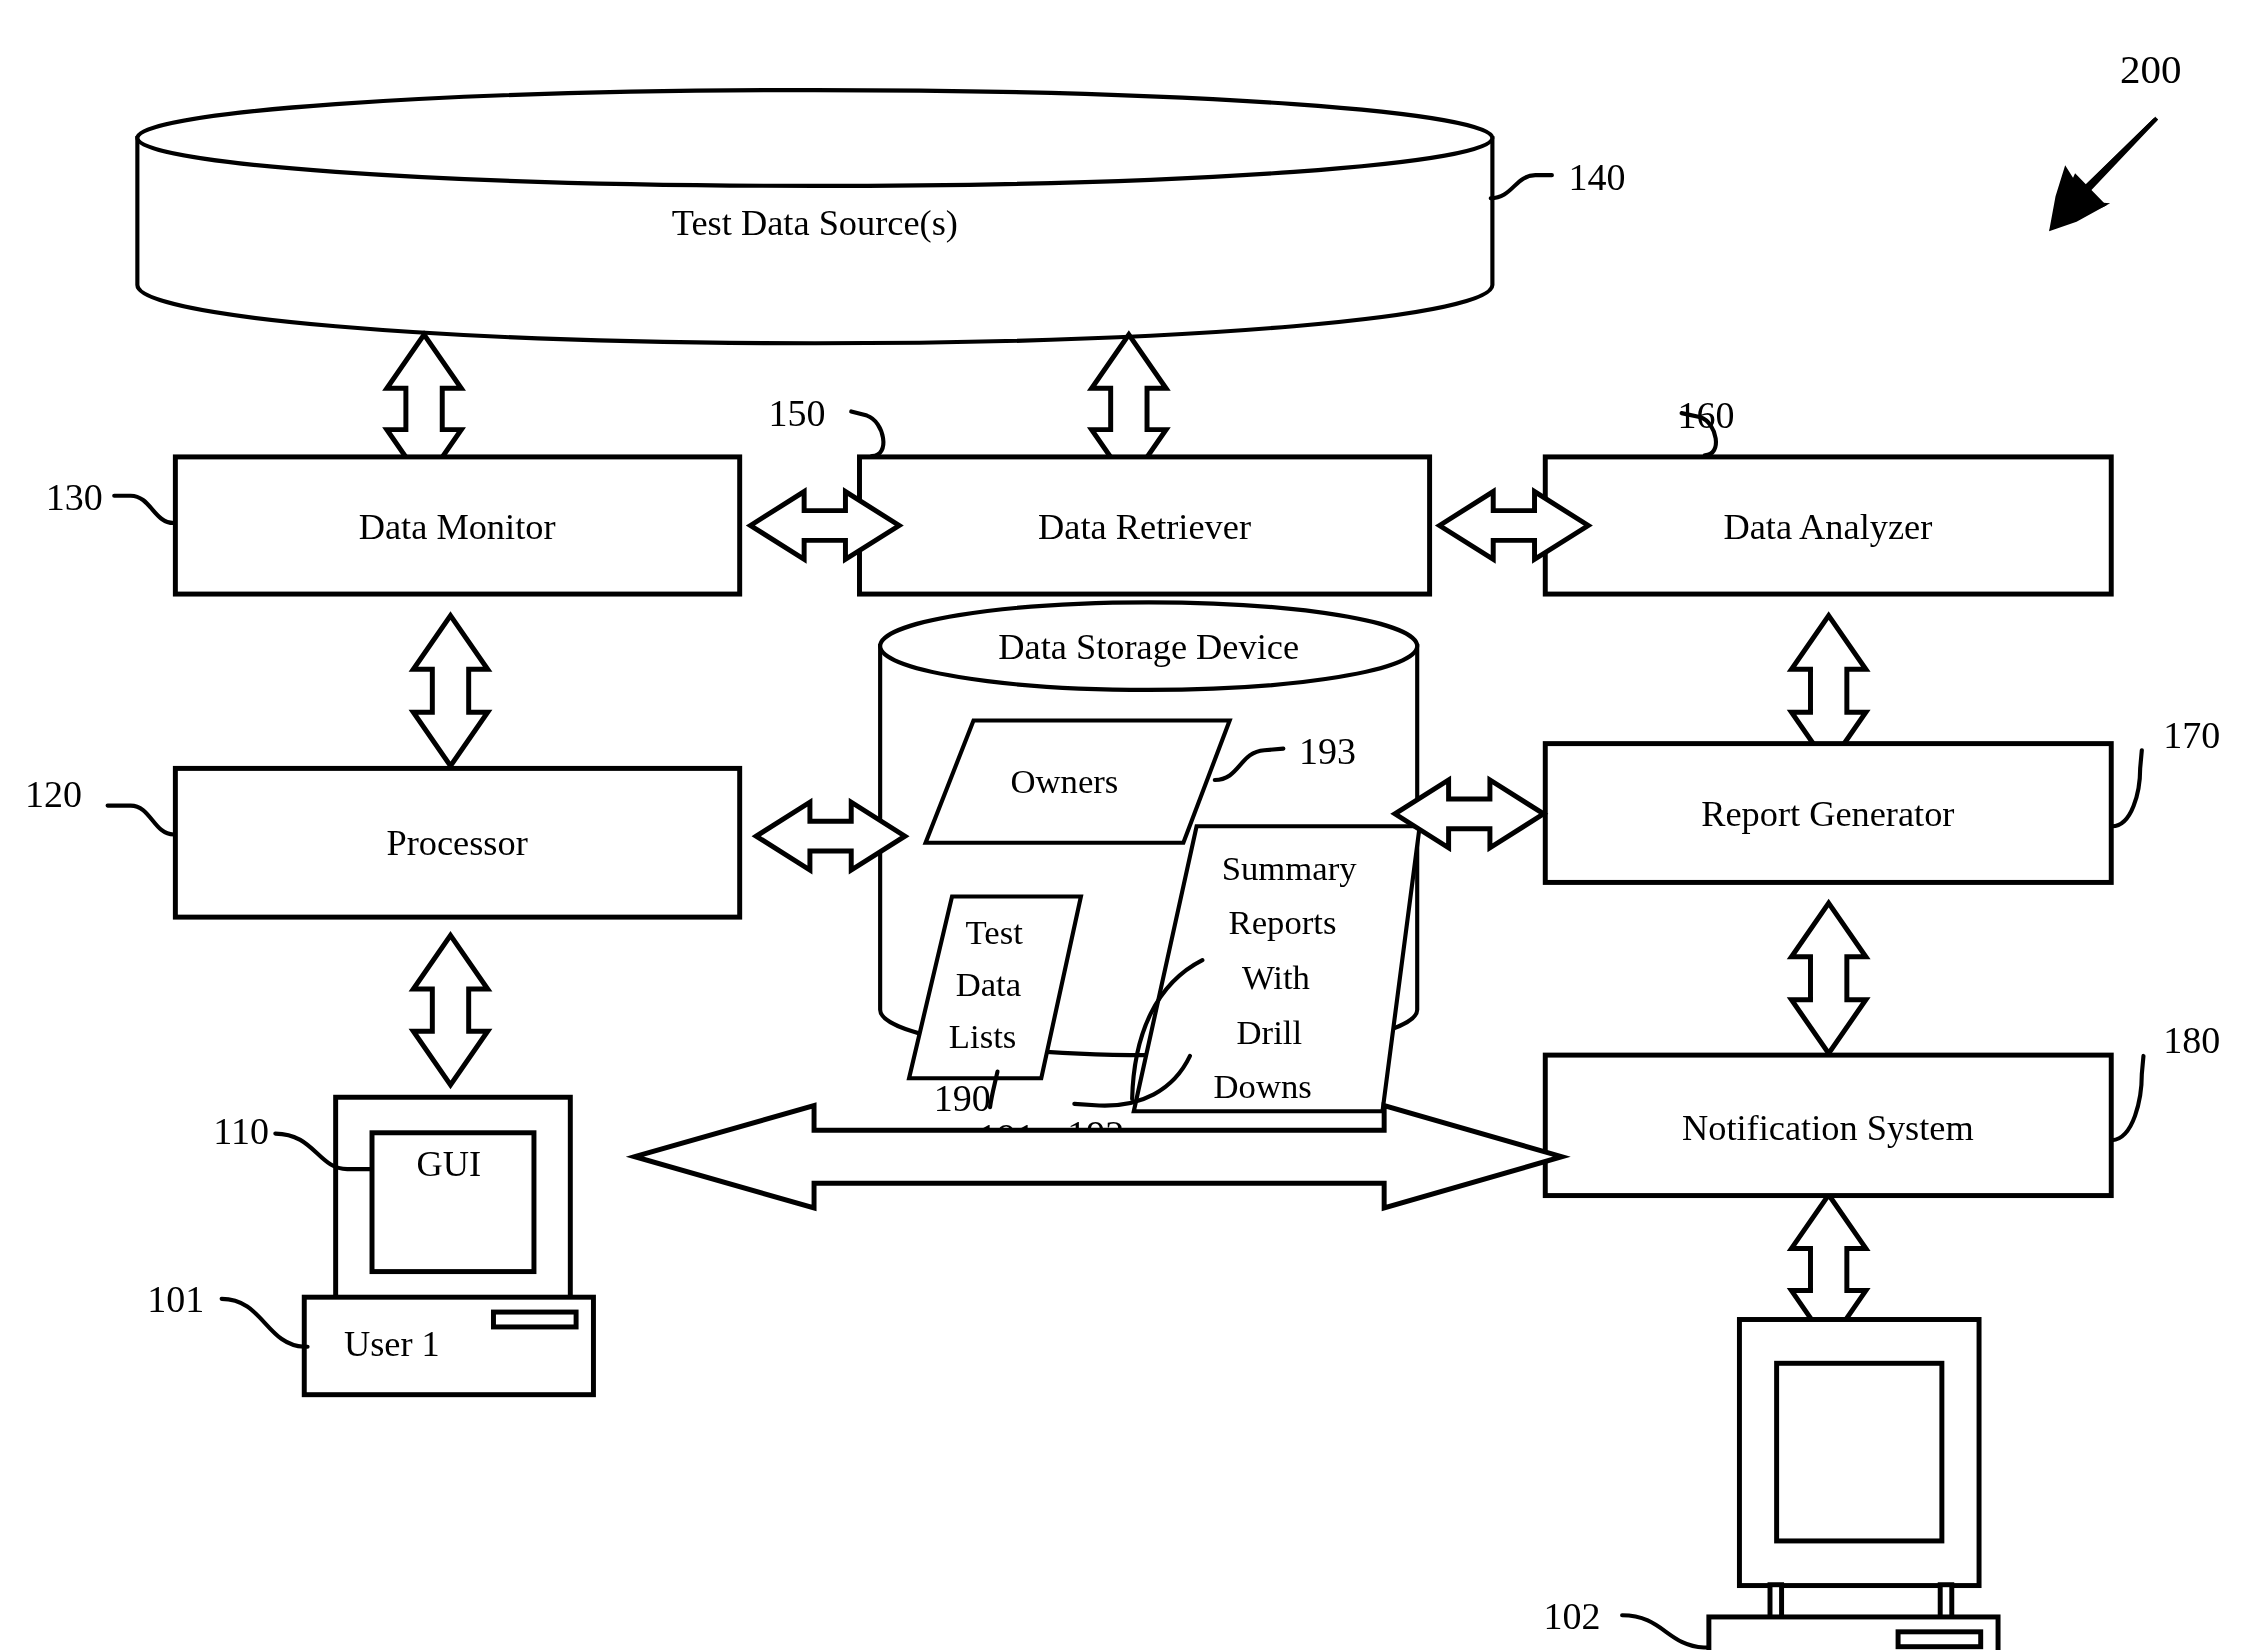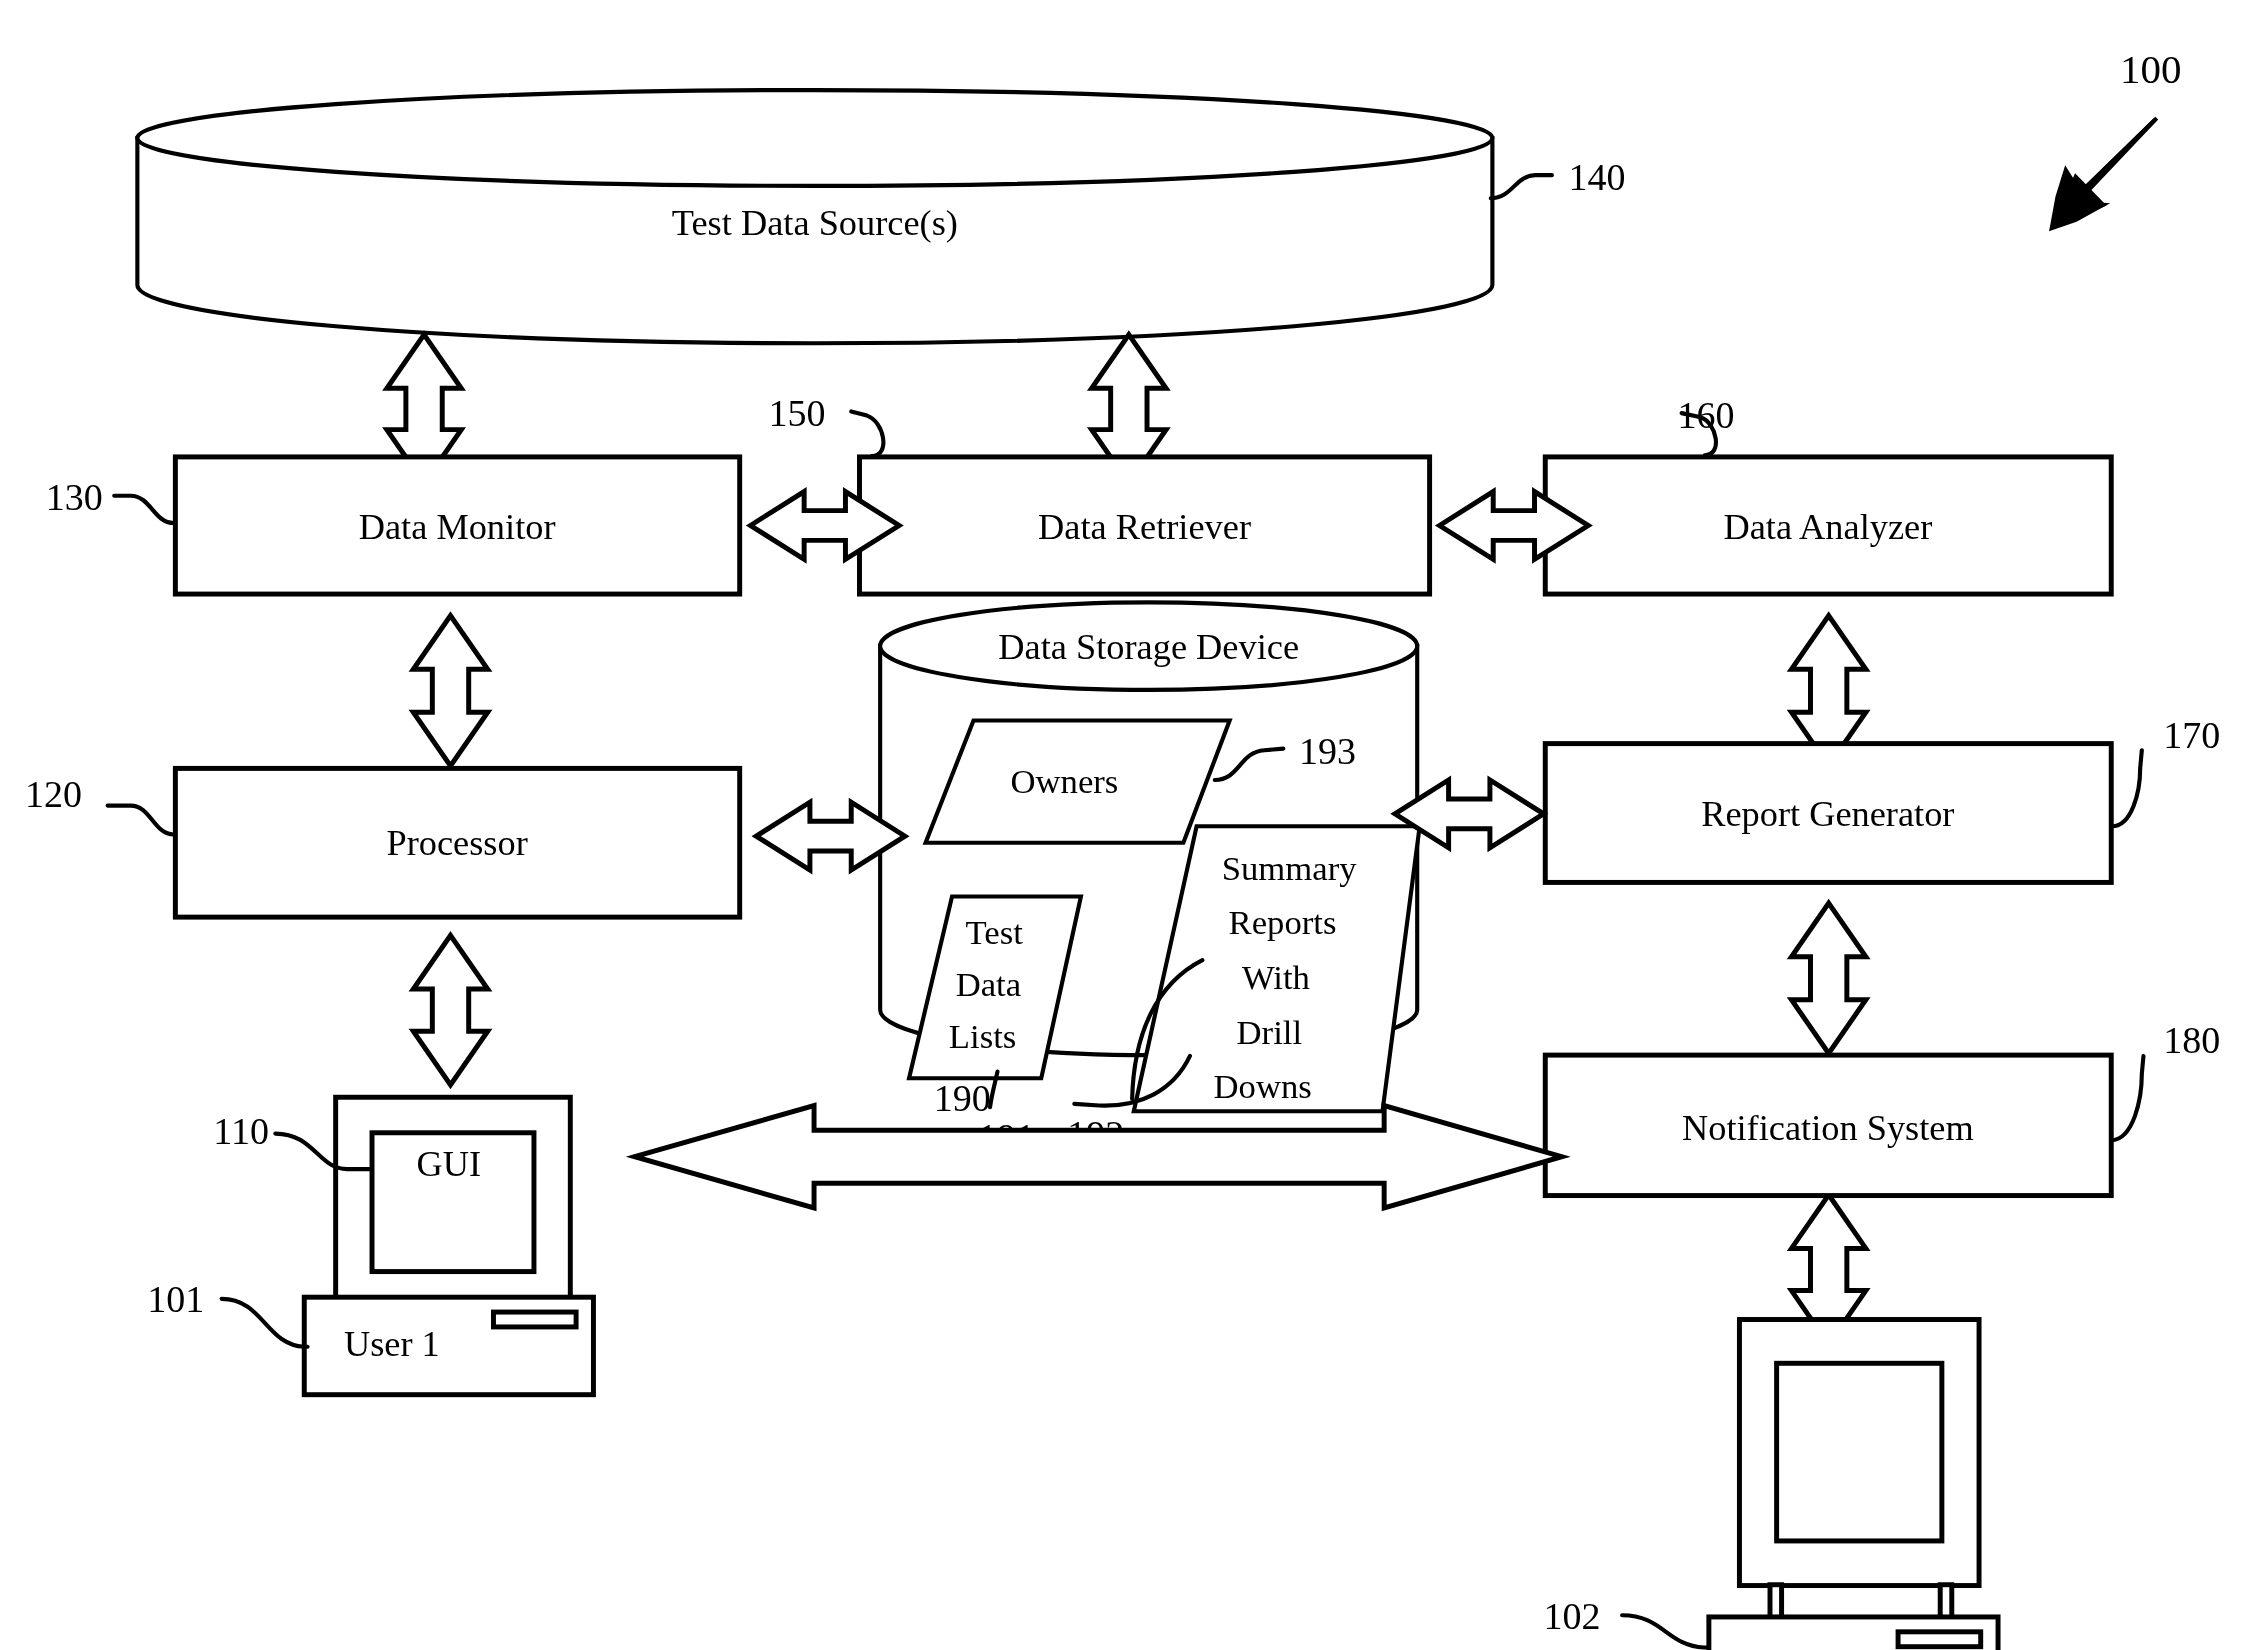--- a/index.html
+++ b/index.html
@@ -273,15 +273,15 @@
       <rect class="box-shape" x="2297" y="1975" width="100" height="18" stroke-width="5"></rect>
     </g>
     <text class="lbl-box start-anchor" x="2116" y="2030">User 2</text>
     <g>
       <path class="leader" d="M 1963 1955 C 2012 1955 2018 1992 2062 1994 L 2068 1994"></path>
     </g>
     <text class="lbl-num start-anchor" x="1868" y="1972">102</text>
 
   </svg>
 
-  <div style="position:absolute; left:2120px; top:45px; font-size:41px;">100</div>
+  <div style="position:absolute; left:2120px; top:45px; font-size:41px;">200</div>
 </div>
 
 
 </body></html>

